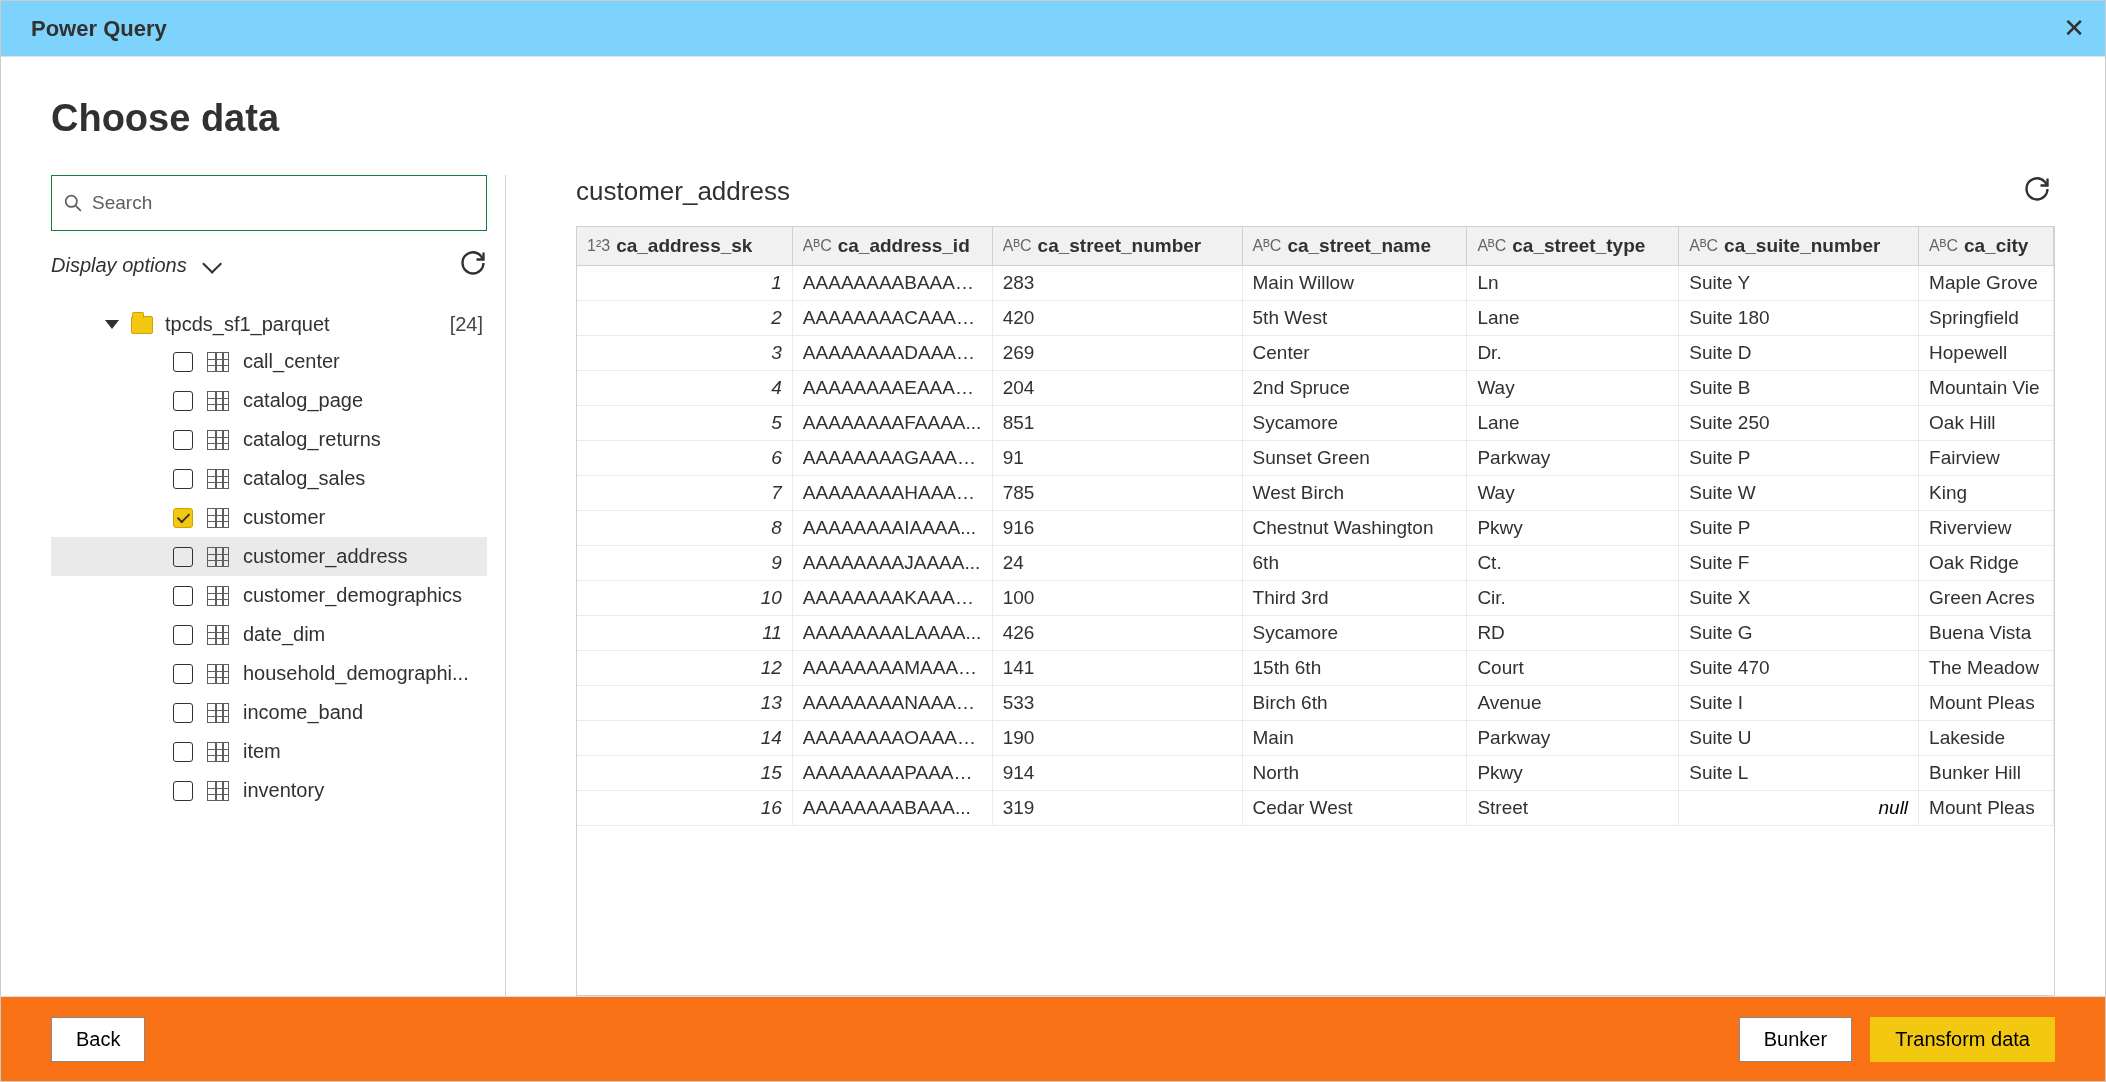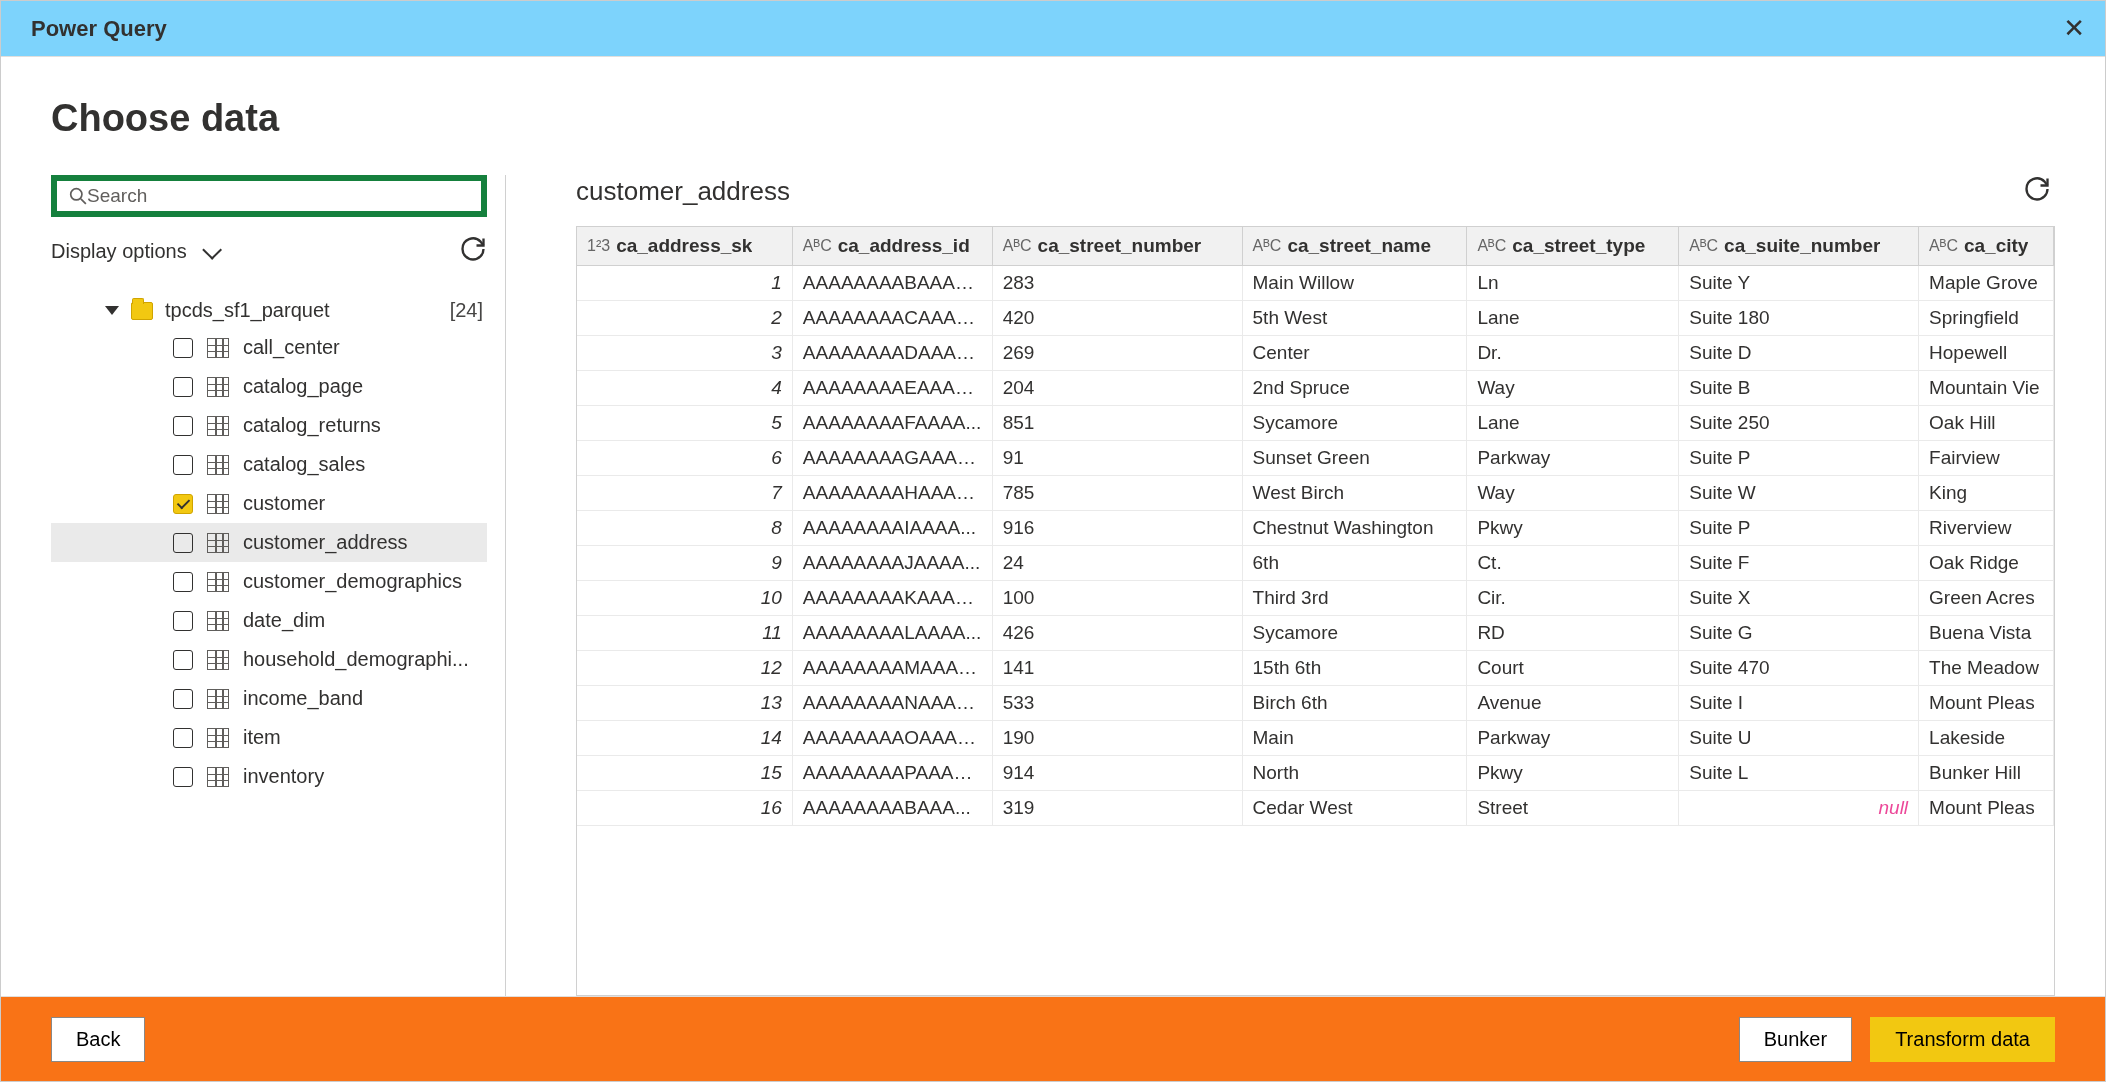--- a/index.html
+++ b/index.html
@@ -47,25 +47,26 @@
       overflow: hidden;
     }
     .left-panel {
       width: 455px;
       display: flex;
       flex-direction: column;
       border-right: 1px solid #d0d0d0;
       padding-right: 18px;
     }
     .search-box {
-      height: 42px;
-      border: 6px solid #15803d;
+      height: 56px;
+      border: 1px solid #15803d;
       display: flex;
       align-items: center;
       padding: 0 12px;
+      gap: 10px;
       margin-bottom: 18px;
     }
     .search-box input {
       border: none;
       outline: none;
       font-size: 19px;
       flex: 1;
       background: transparent;
     }
     .search-box input::placeholder { color: #605e5c; }
@@ -74,20 +75,21 @@
       align-items: center;
       justify-content: space-between;
       margin-bottom: 25px;
     }
     .display-options {
       display: flex;
       align-items: center;
       gap: 16px;
       cursor: pointer;
       font-size: 20px;
+      font-style: italic;
     }
     .chevron-down {
       width: 14px;
       height: 14px;
       border-right: 2px solid #323130;
       border-bottom: 2px solid #323130;
       transform: rotate(45deg) translateY(-3px);
     }
     .refresh-icon svg { width: 28px; height: 28px; }
     .db-row {
@@ -209,21 +211,21 @@
     .g-row { display: flex; border-bottom: 1px solid #eaeaea; }
     .g-cell {
       border-right: 1px solid #eaeaea;
       padding: 6px 10px;
       font-size: 19px;
       white-space: nowrap;
       overflow: hidden;
       text-overflow: ellipsis;
     }
     .g-cell.num { text-align: right; font-style: italic; }
-    .g-cell.null { text-align: right; font-style: italic; color: #ec4899; }
+    .g-cell.null { text-align: right; font-style: italic; color: #000000; }
 
     .c0 { width: 216px; }
     .c1 { width: 200px; }
     .c2 { width: 250px; }
     .c3 { width: 225px; }
     .c4 { width: 212px; }
     .c5 { width: 240px; }
     .c6 { width: 135px; }
 
     .footer {

